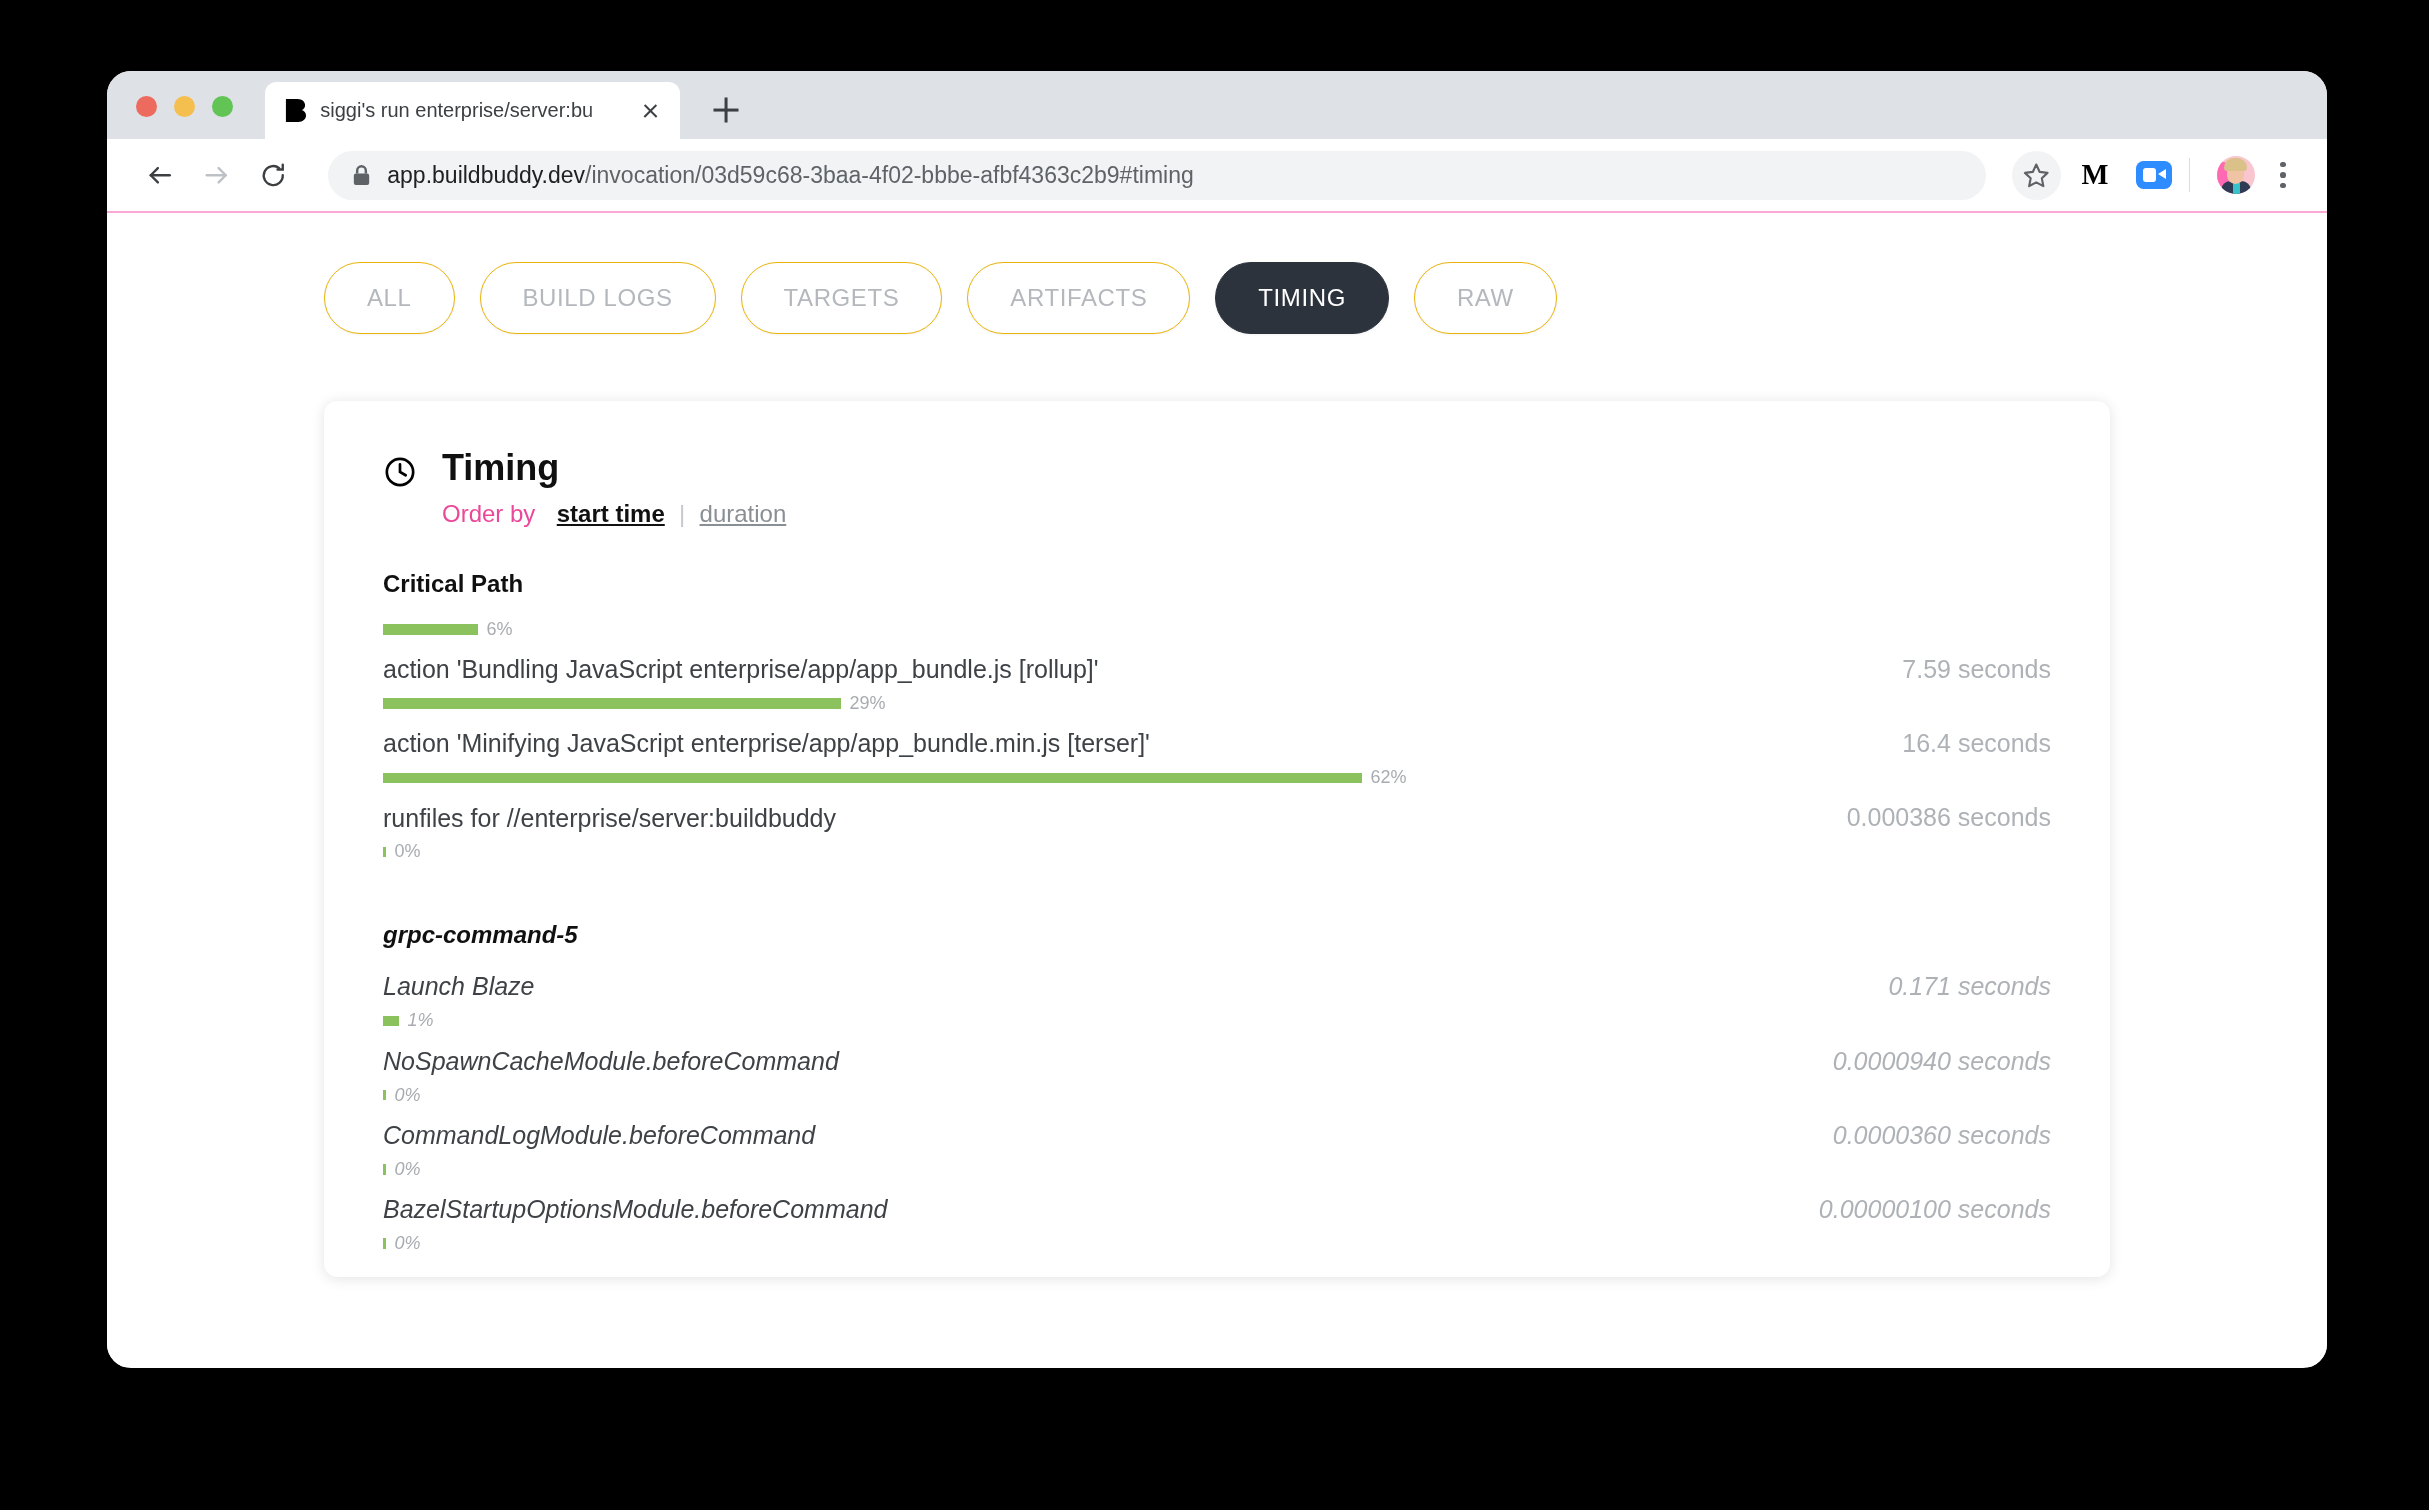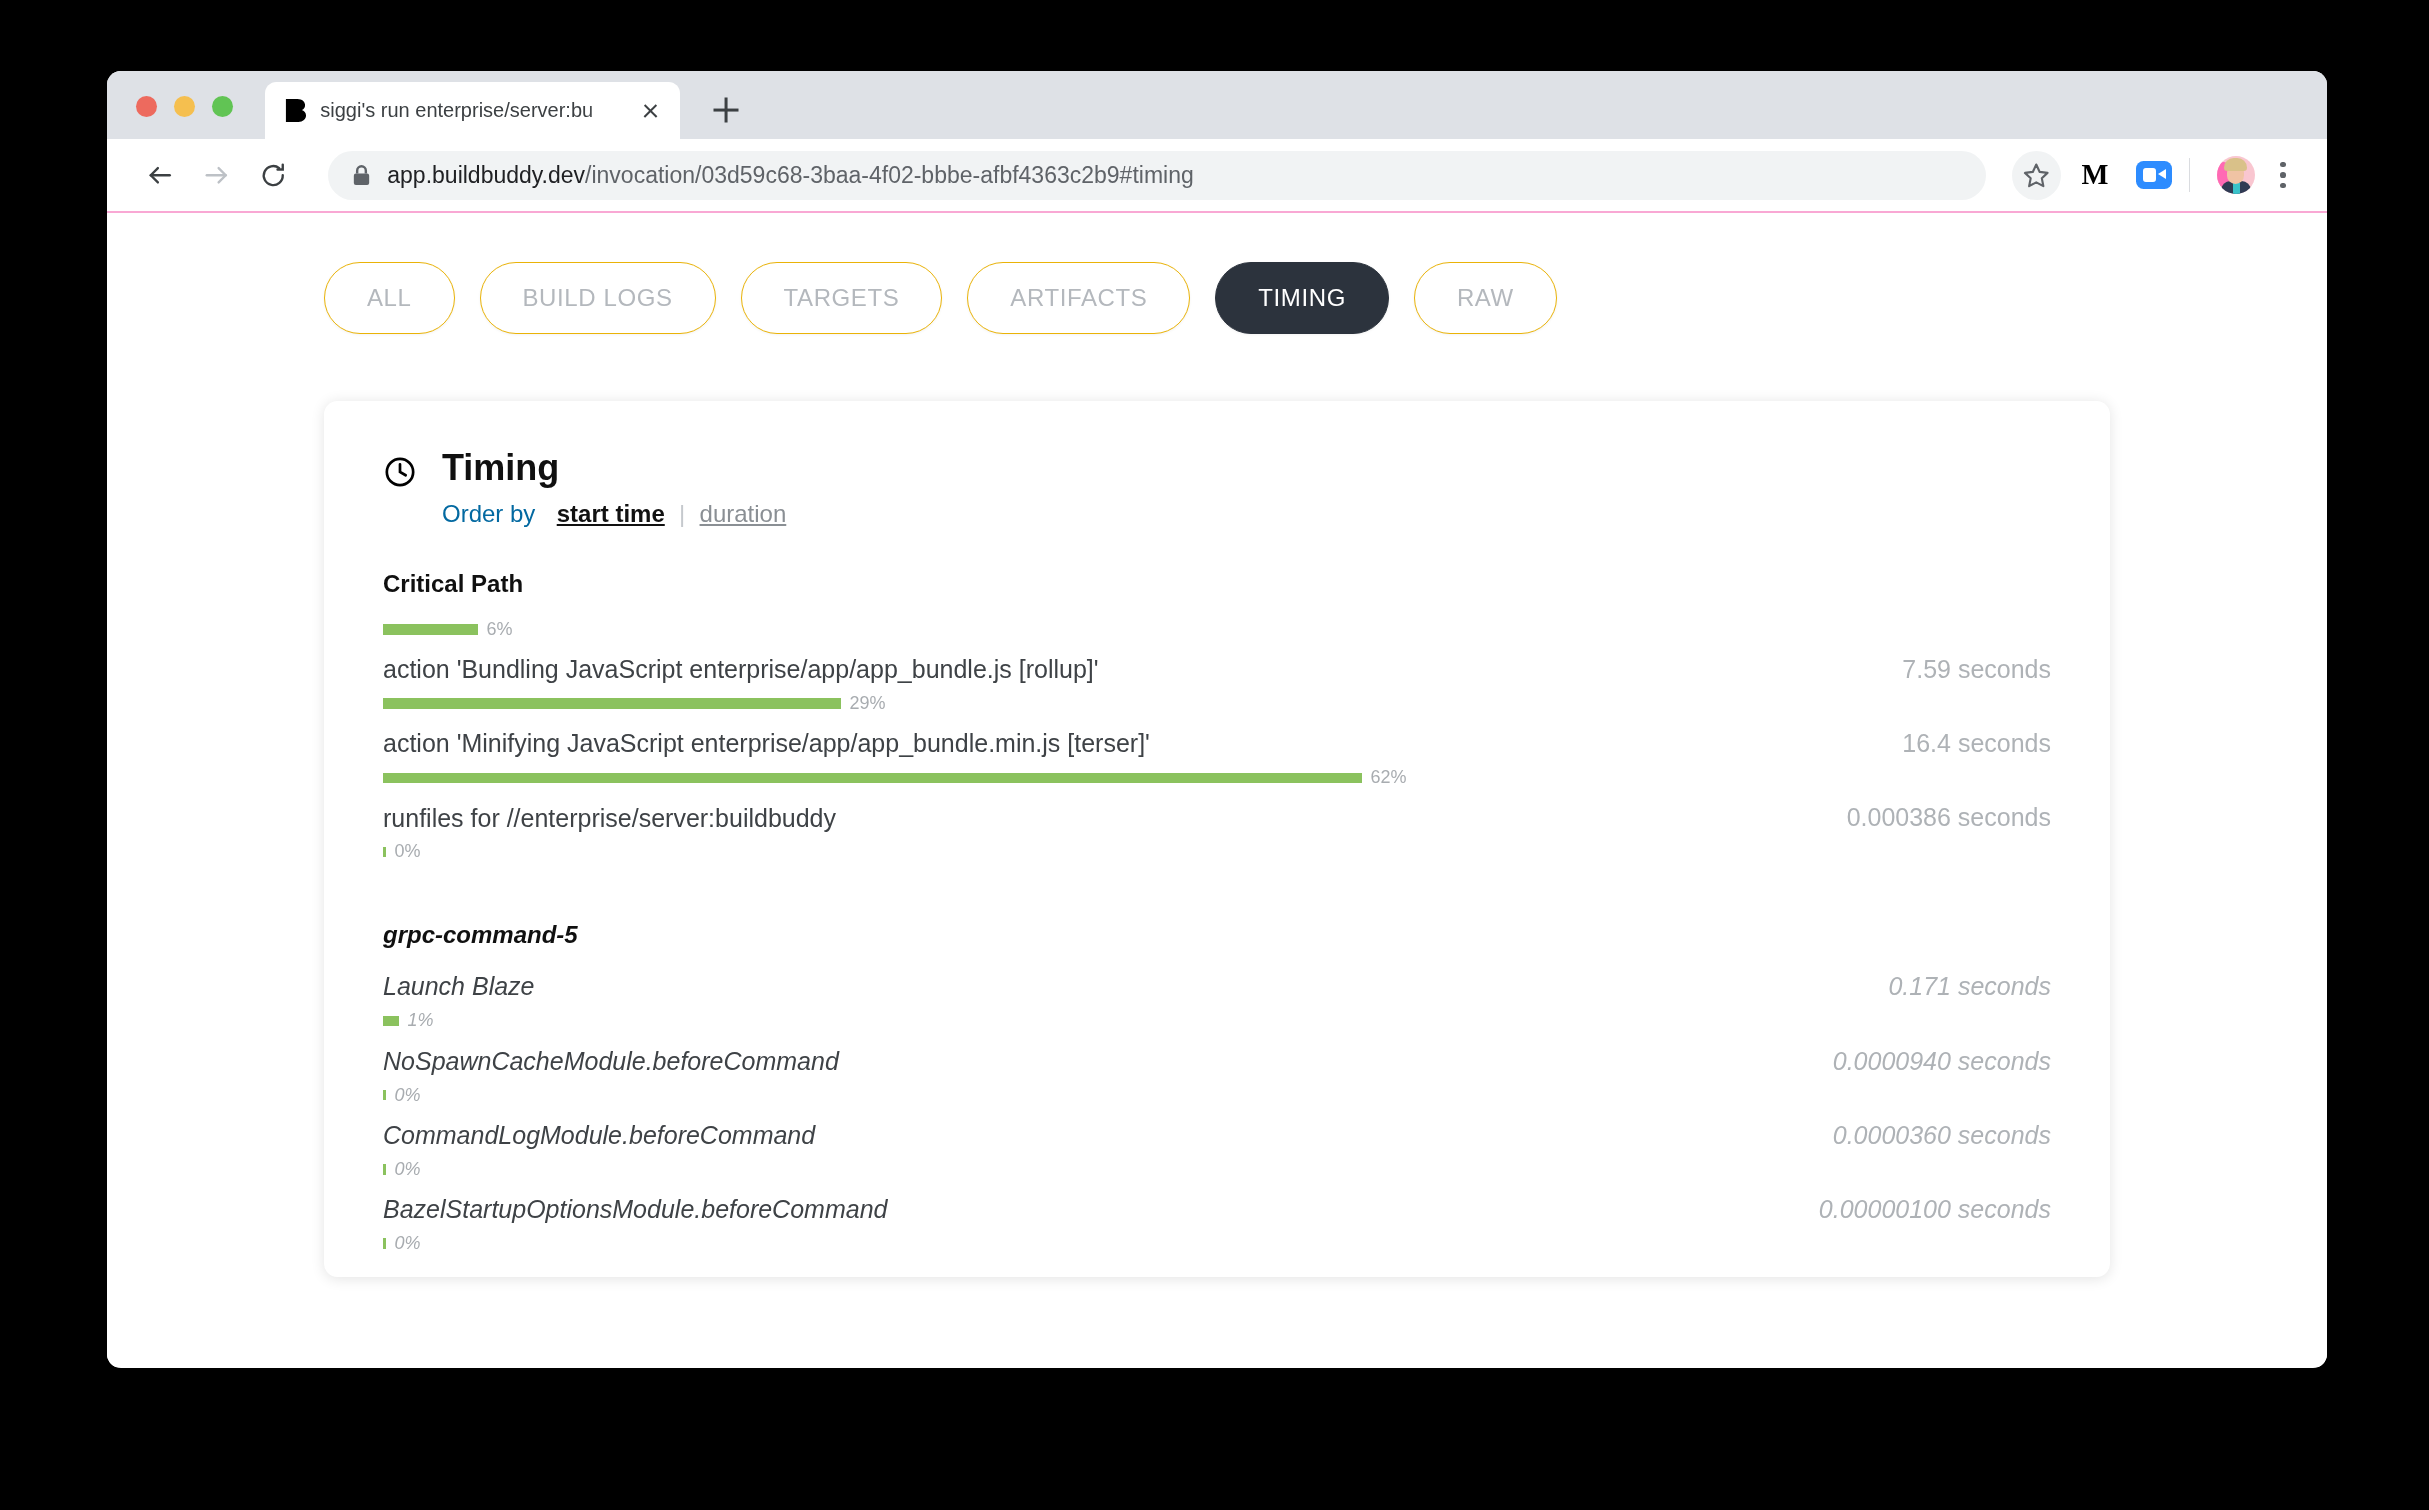--- a/index.html
+++ b/index.html
@@ -10,21 +10,21 @@
     font-family: "Liberation Sans", sans-serif;
     overflow: hidden;
   }
 
   
   .browser-window {
     position: absolute;
     left: 107px; top: 71px;
     width: 2220px; height: 1297px;
     background: #ffffff;
-    border-radius: 14px;
+    border-radius: 24px;
     overflow: hidden;
     box-shadow: 0 5.7px 38px rgba(0,0,0,0.35);
   }
 
   
   .tab-strip {
     position: relative;
     height: 68px;
     background: #dee1e6;
     display: flex;
@@ -245,21 +245,21 @@
     font-size: 36px;
     font-weight: bold;
     color: #101010;
     line-height: 1.15;
   }
   .order-row {
     font-size: 24px;
     color: #8a8f94;
     margin-top: 11.4px;
   }
-  .order-row .order-label { color: #0369a1; }
+  .order-row .order-label { color: #ec4899; }
   .order-opt {
     color: #8a8f94;
     text-decoration: underline;
   }
   .order-opt.active {
     color: #111;
     font-weight: bold;
     margin-left: 8px;
   }
   .order-sep { color: #c5c9cd; margin: 0 7.6px; }

